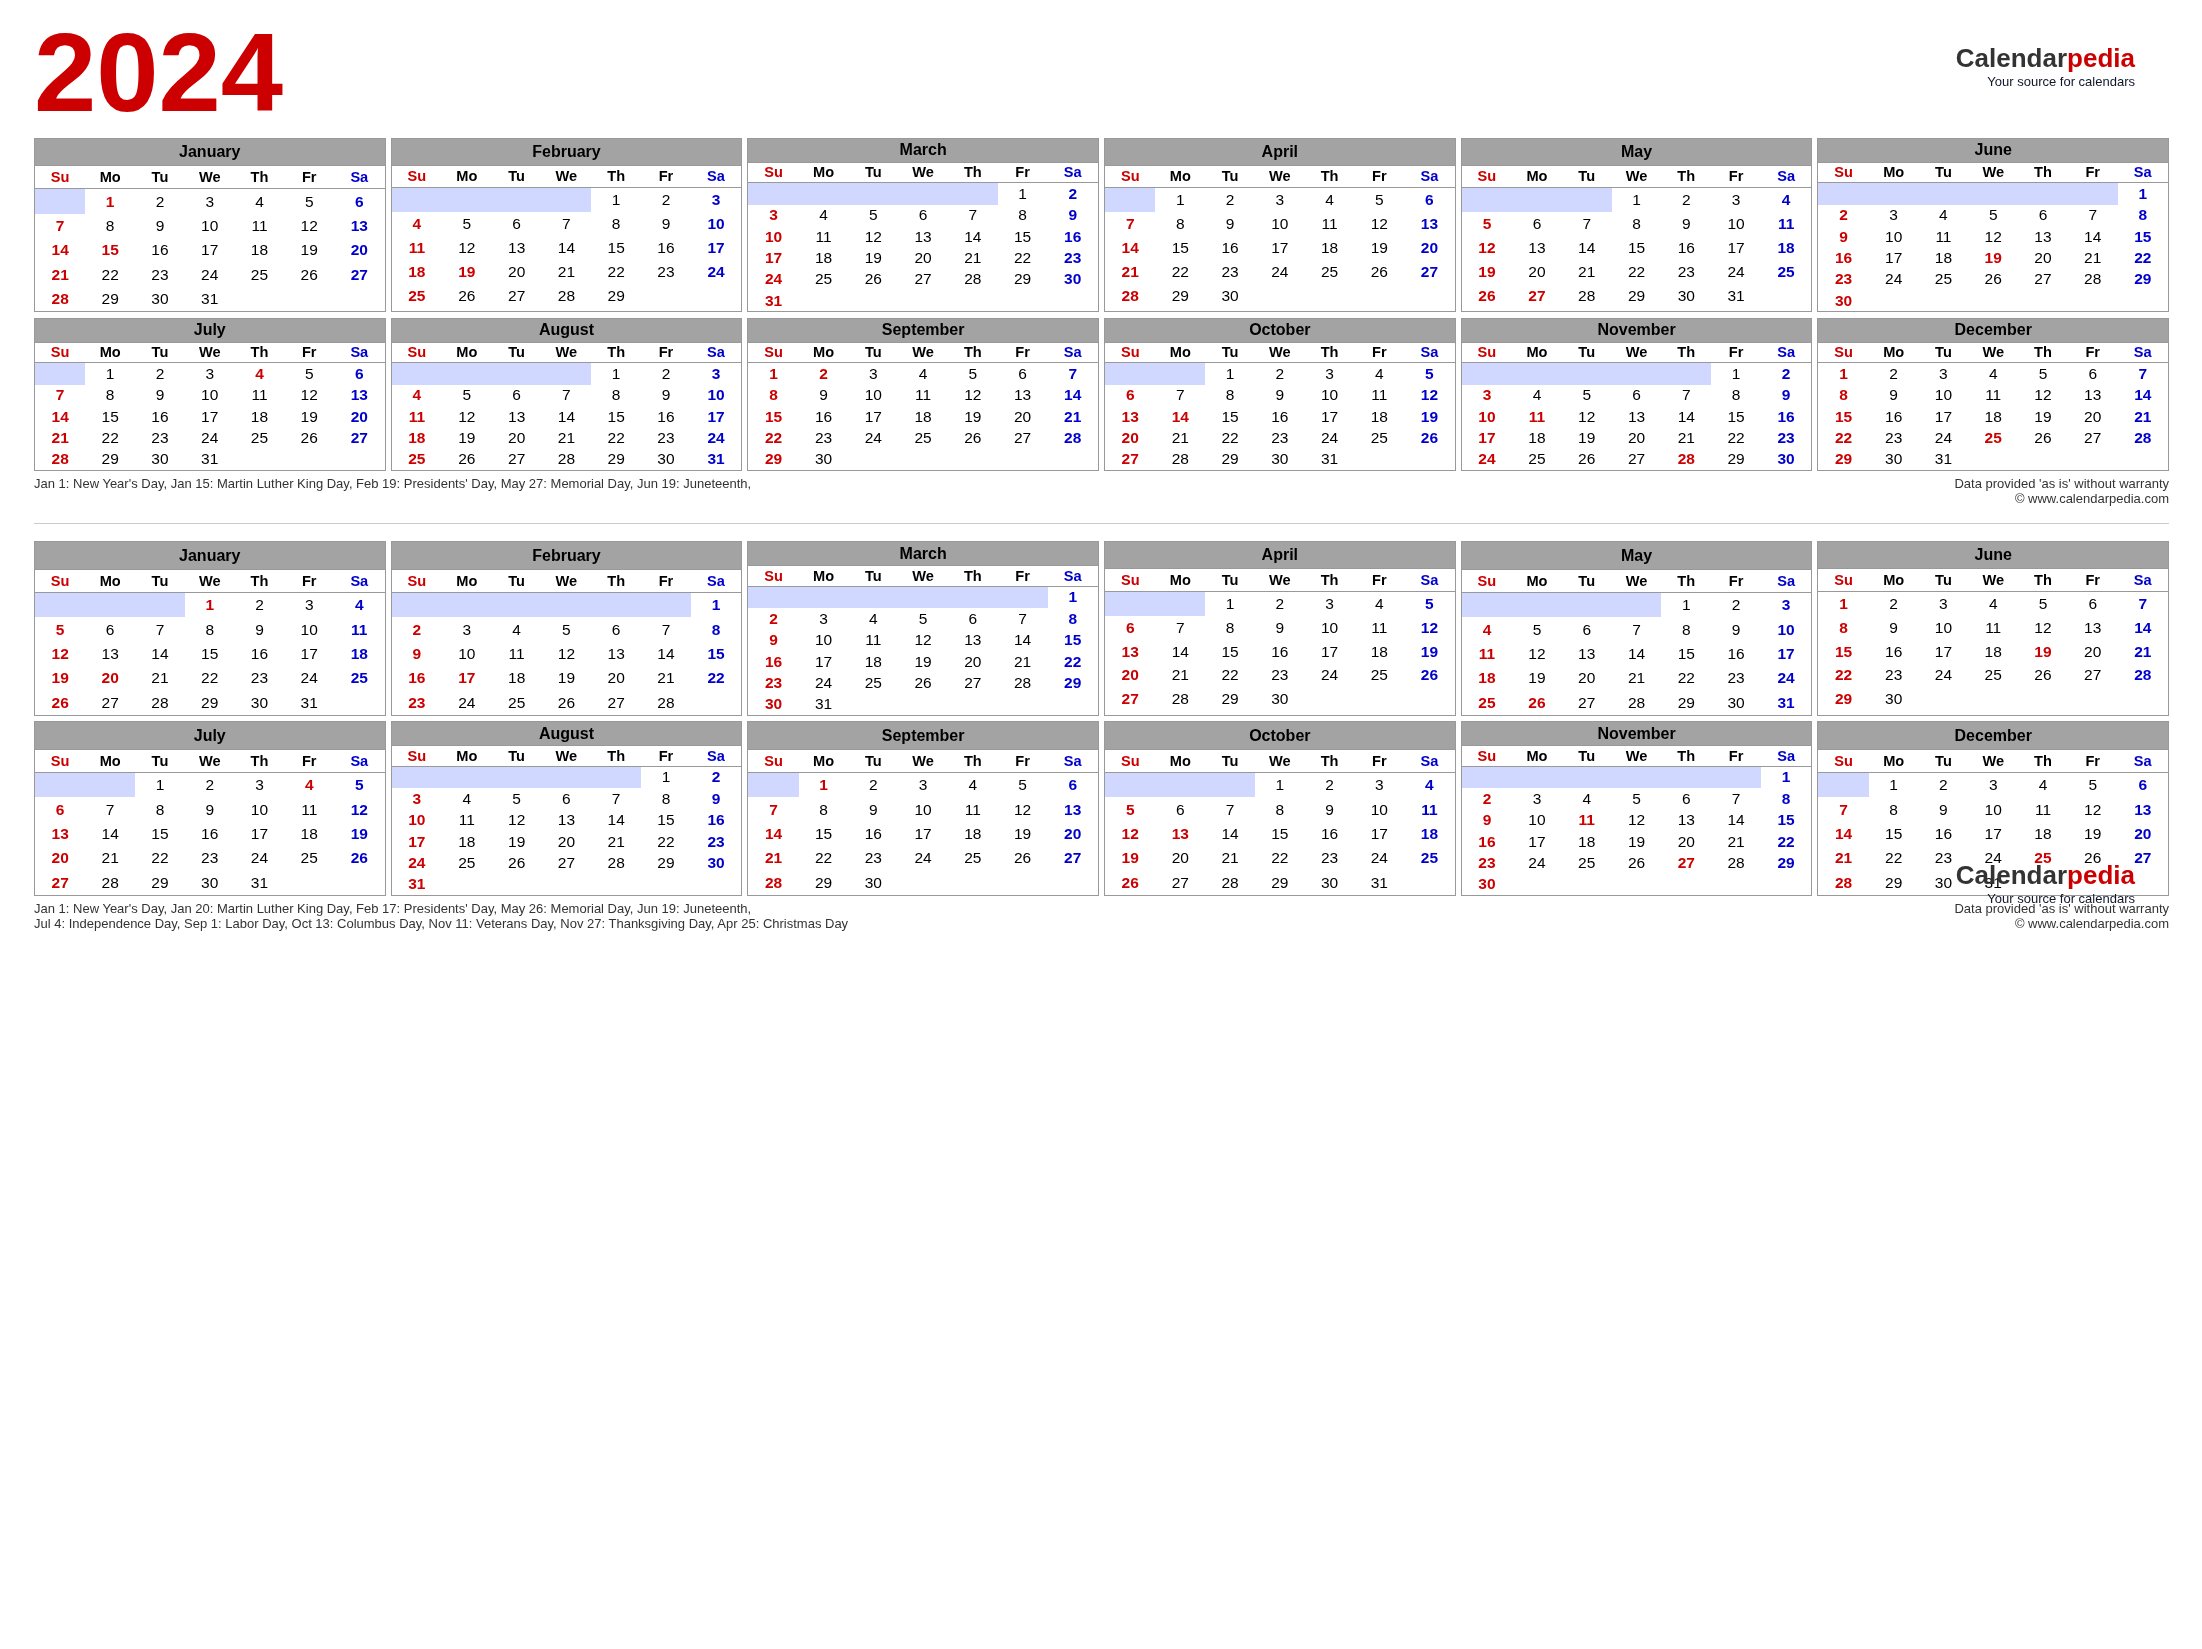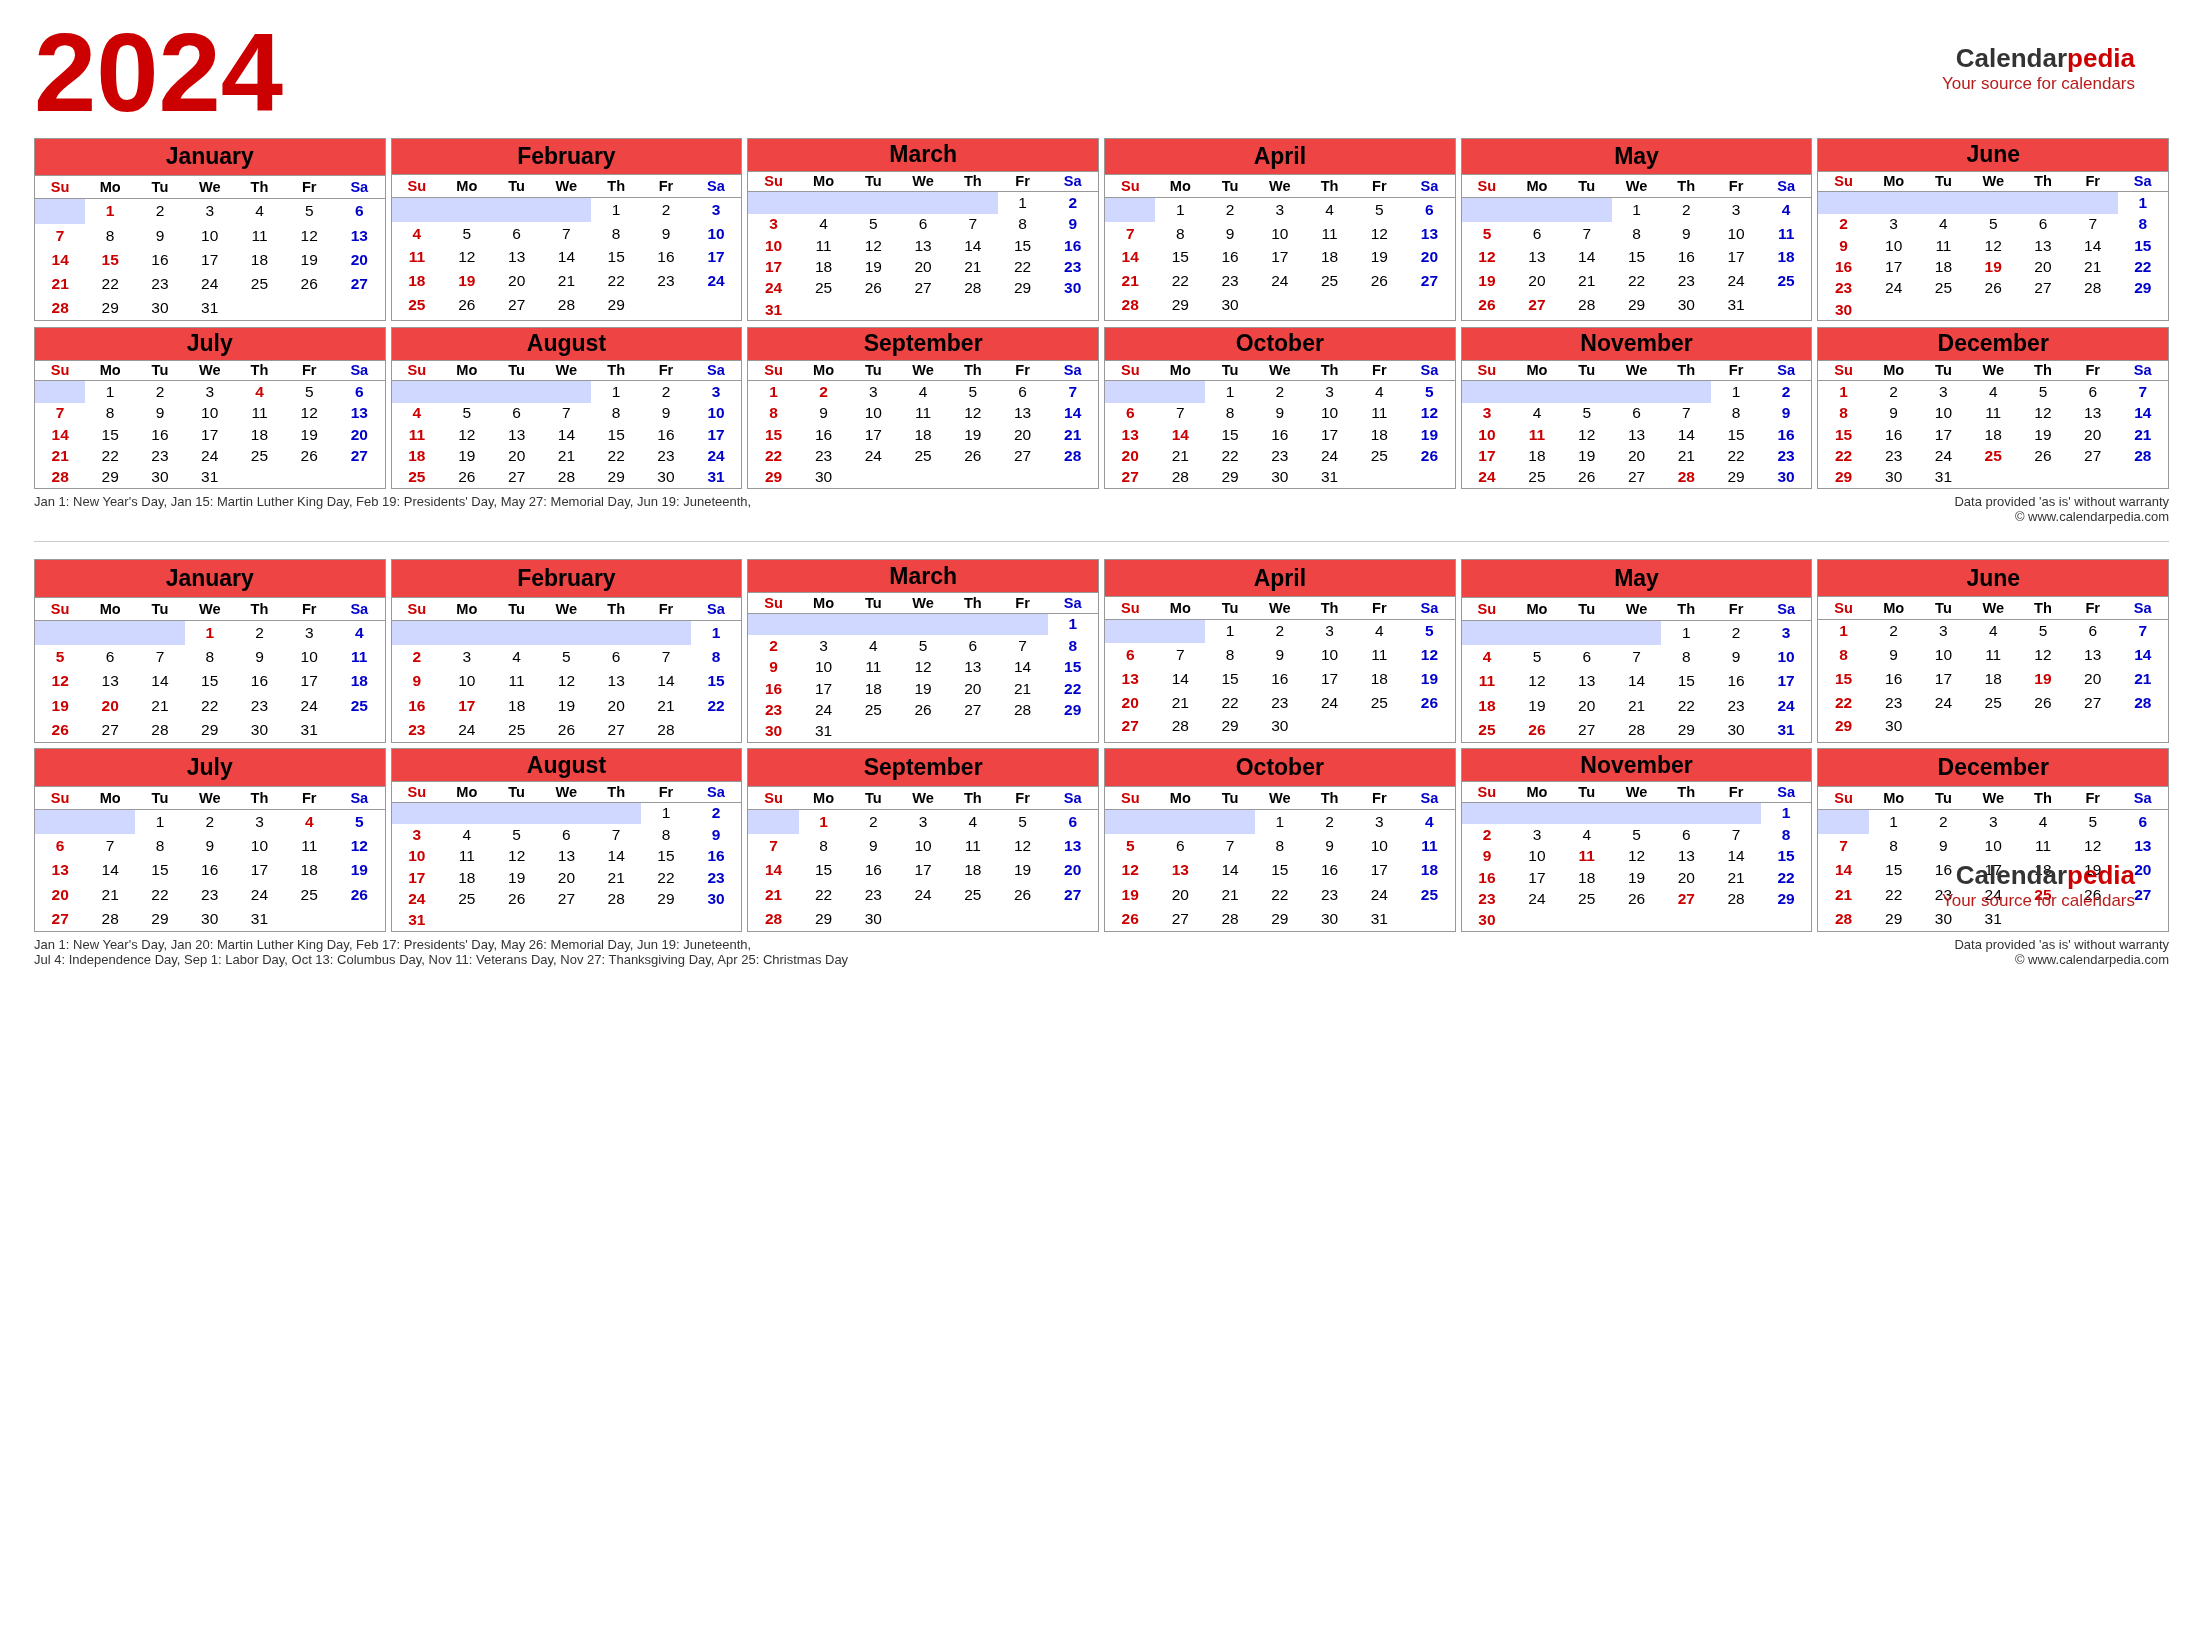--- a/index.html
+++ b/index.html
@@ -22,41 +22,41 @@
     .year-2024 { color: #cc0000; }
     .year-2025 { color: #0000cc; }
 
     .brand {
       position: absolute;
       right: 34px;
       text-align: right;
     }
     .brand-2024 { top: 26px; }
     .brand-2025 { top: 860px; }
-    .brand .tagline { font-size: 17px; color: #b91c1c; display: block; }
+    .brand .tagline { font-size: 13px; color: #0f172a; display: block; }
 
     .calendars-grid {
       display: grid;
       grid-template-columns: repeat(6, 1fr);
       gap: 5.2px;
       margin-bottom: 5.2px;
     }
 
     .month-cal {
       border: 0.9px solid #999;
       border-collapse: collapse;
       width: 100%;
       font-size: 15.5px;
     }
 
     .month-cal th.month-name {
-      background: #ef4444;
+      background: #a3a3a3;
       text-align: center;
       font-weight: bold;
-      font-size: 23px;
+      font-size: 16px;
       padding: 2.6px 0;
       border-bottom: 0.9px solid #999;
       color: #000;
     }
 
     .month-cal tr.day-headers th {
       text-align: center;
       font-weight: bold;
       padding: 1.7px 0;
       border-bottom: 0.9px solid #999;

